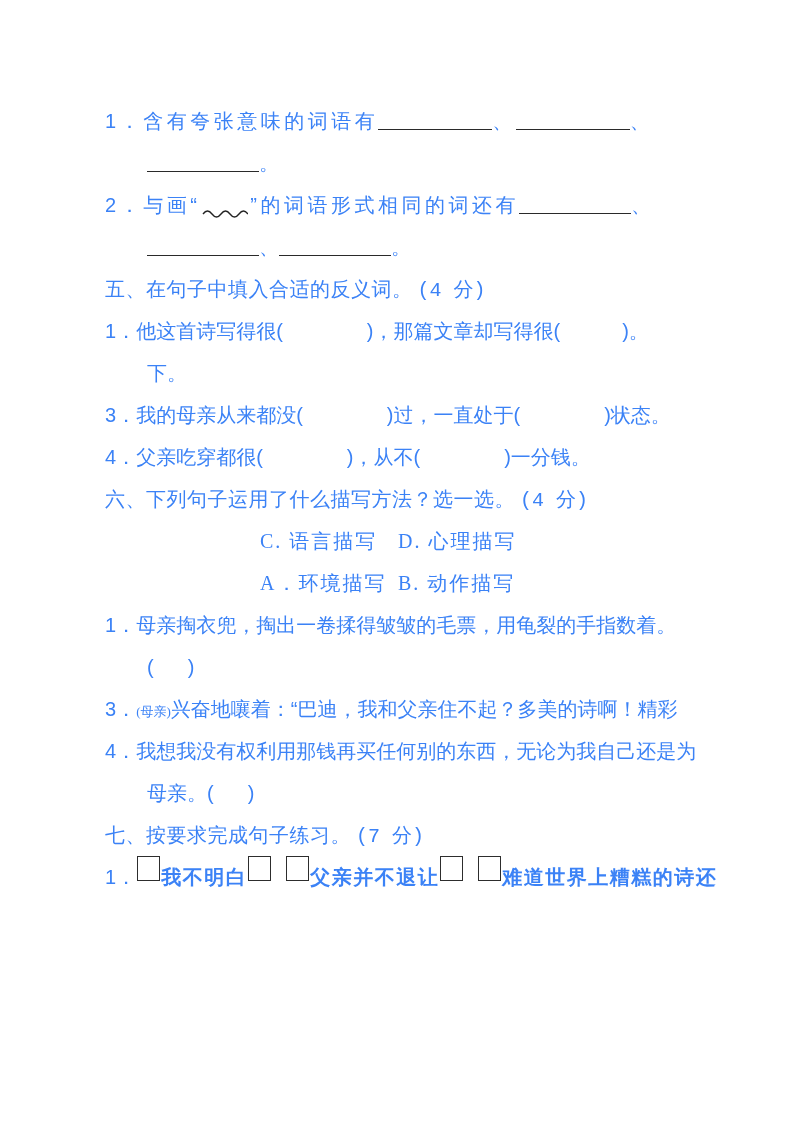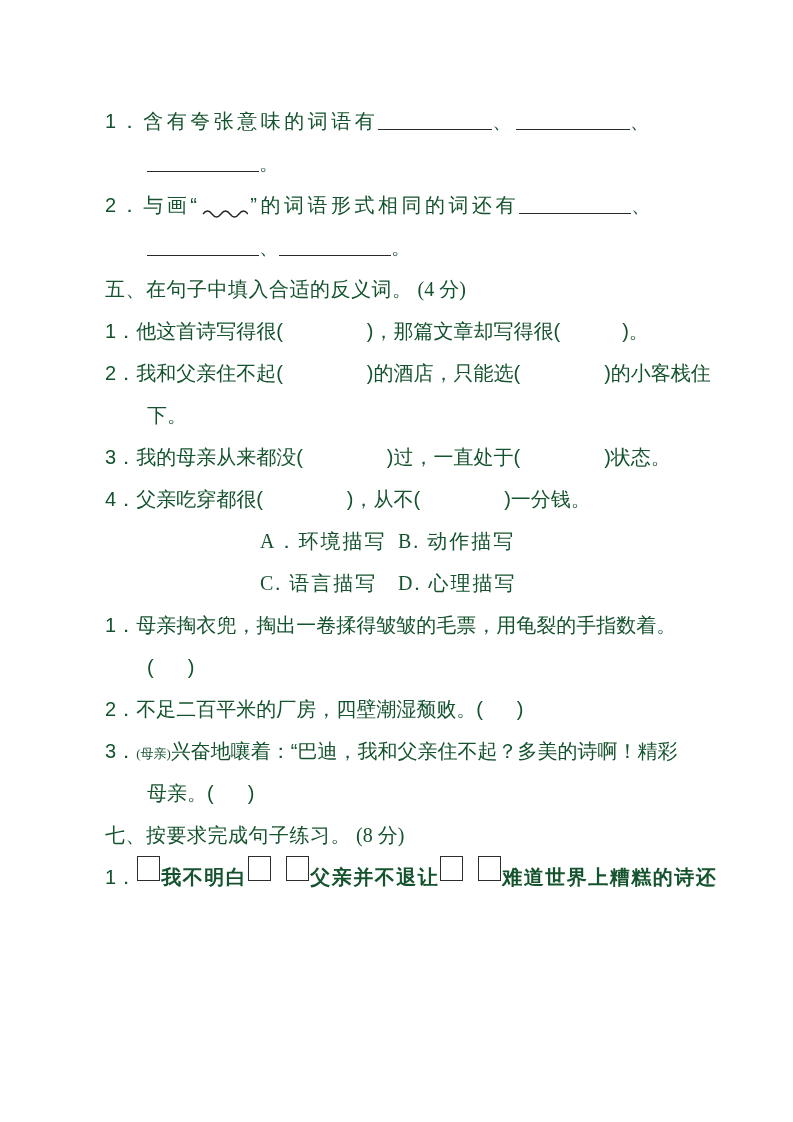--- a/index.html
+++ b/index.html
@@ -2,30 +2,30 @@
 <html><head>
 <meta charset="utf-8">
 <style>
   html,body{margin:0;padding:0;background:#ffffff;}
   .page{
     position:relative;
     width:793px;height:1122px;
     box-sizing:border-box;
     padding:100px 30px 0 105px;
     background:#ffffff;
-    color:#14532d;
+    color:#3b82f6;
     font-family:"Liberation Sans",sans-serif;
     font-size:20px;
     overflow:hidden;
   }
   .line{height:42px;line-height:42px;white-space:nowrap;}
   .ind{margin-left:42px;}
   .sp{letter-spacing:3.5px;}
   .sec-title{font-weight:normal;letter-spacing:0.5px;}
-  .score{font-family:Liberation Serif, serif;font-weight:normal;margin-left:5px;letter-spacing:0;}
+  .score{font-family:Liberation Mono, monospace;font-weight:normal;margin-left:5px;letter-spacing:0;}
   .blank{
     display:inline-block;width:114px;height:20px;
     border-bottom:1.6px solid #2a2a2a;vertical-align:-2px;
   }
   .blank.b2{width:112px;}
   .gap{display:inline-block;height:4px;}
   .g84{width:84px;}
   .g62{width:62px;}
   .g34{width:34px;}
   .wavy{display:inline-block;vertical-align:-7px;margin:0 2px;}
@@ -63,55 +63,55 @@
   <div class="line ind">
     <span class="blank b2"></span><span>、</span><span class="blank b2"></span><span>。</span>
   </div>
 
   <div class="line">
     <span class="sec-title">五、在句子中填入合适的反义词。</span><span class="score">(4 分)</span>
   </div>
   <div class="line">
     <span>1．</span><span>他这首诗写得很(</span><span class="gap g84"></span><span>)，那篇文章却写得很(</span><span class="gap g62"></span><span>)。</span>
   </div>
-  <div class="line">
-    <span>2．</span><span>我和父亲住不起(</span><span class="gap g84"></span><span>)的酒店，只能选(</span><span class="gap g84"></span><span>)的小客栈住</span>
-  </div>
   <div class="line ind">
     <span>下。</span>
   </div>
   <div class="line">
     <span>3．</span><span>我的母亲从来都没(</span><span class="gap g84"></span><span>)过，一直处于(</span><span class="gap g84"></span><span>)状态。</span>
   </div>
   <div class="line">
     <span>4．</span><span>父亲吃穿都很(</span><span class="gap g84"></span><span>)，从不(</span><span class="gap g84"></span><span>)一分钱。</span>
   </div>
 
-  <div class="line opts">
-    <span class="opt first">A．环境描写</span><span class="opt">B. 动作描写</span>
+  <div class="line">
+    <span class="sec-title">六、下列句子运用了什么描写方法？选一选。</span><span class="score">(4 分)</span>
   </div>
   <div class="line opts">
     <span class="opt first">C. 语言描写</span><span class="opt">D. 心理描写</span>
+  </div>
+  <div class="line opts">
+    <span class="opt first">A．环境描写</span><span class="opt">B. 动作描写</span>
   </div>
   <div class="line">
     <span>1．</span><span>母亲掏衣兜，掏出一卷揉得皱皱的毛票，用龟裂的手指数着。</span>
   </div>
   <div class="line ind">
     <span>(</span><span class="gap g34"></span><span>)</span>
   </div>
   <div class="line">
-    <span>2．</span><span>不足二百平米的厂房，四壁潮湿颓败。</span><span>(</span><span class="gap g34"></span><span>)</span>
+    <span>3．</span><span class="kai">(母亲)</span><span>兴奋地嚷着：“巴迪，我和父亲住不起？多美的诗啊！精彩</span>
   </div>
   <div class="line">
-    <span>3．</span><span class="kai">(母亲)</span><span>兴奋地嚷着：“巴迪，我和父亲住不起？多美的诗啊！精彩</span>
+    <span>4．</span><span>我想我没有权利用那钱再买任何别的东西，无论为我自己还是为</span>
   </div>
   <div class="line ind">
     <span>母亲。</span><span>(</span><span class="gap g34"></span><span>)</span>
   </div>
 
   <div class="line">
-    <span class="sec-title">七、按要求完成句子练习。</span><span class="score">(8 分)</span>
+    <span class="sec-title">七、按要求完成句子练习。</span><span class="score">(7 分)</span>
   </div>
   <div class="line">
     <span>1．</span><span class="pbox"></span><span class="s7text">我不明白</span><span class="pbox"></span><span class="boxgap"></span><span class="pbox"></span><span class="s7text">父亲并不退让</span><span class="pbox"></span><span class="boxgap"></span><span class="pbox"></span><span class="s7text">难道世界上糟糕的诗还</span>
   </div>
 
 </div>
 
 </body></html>

